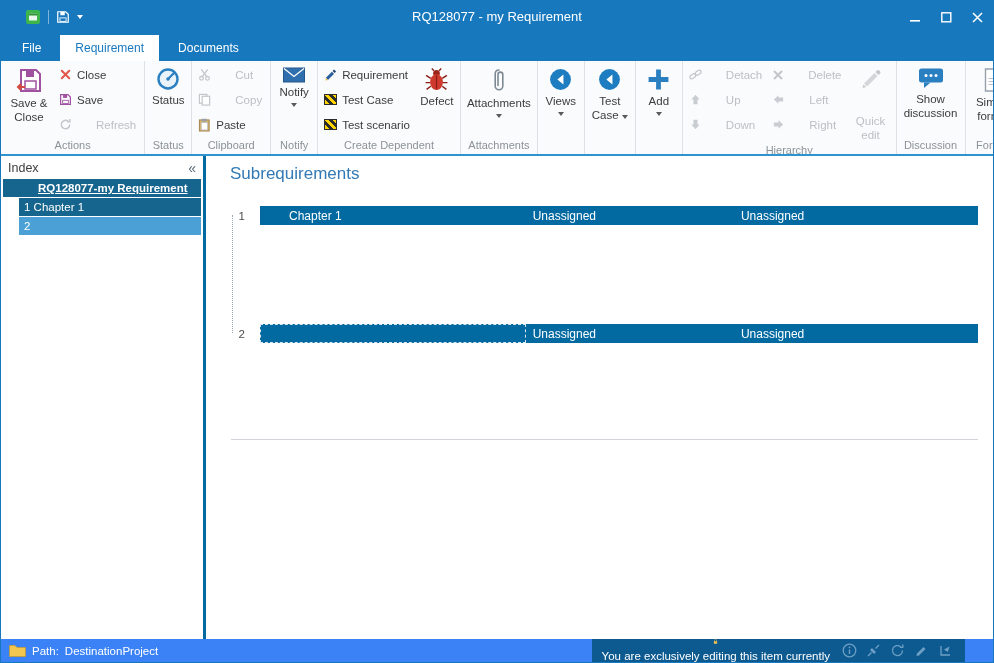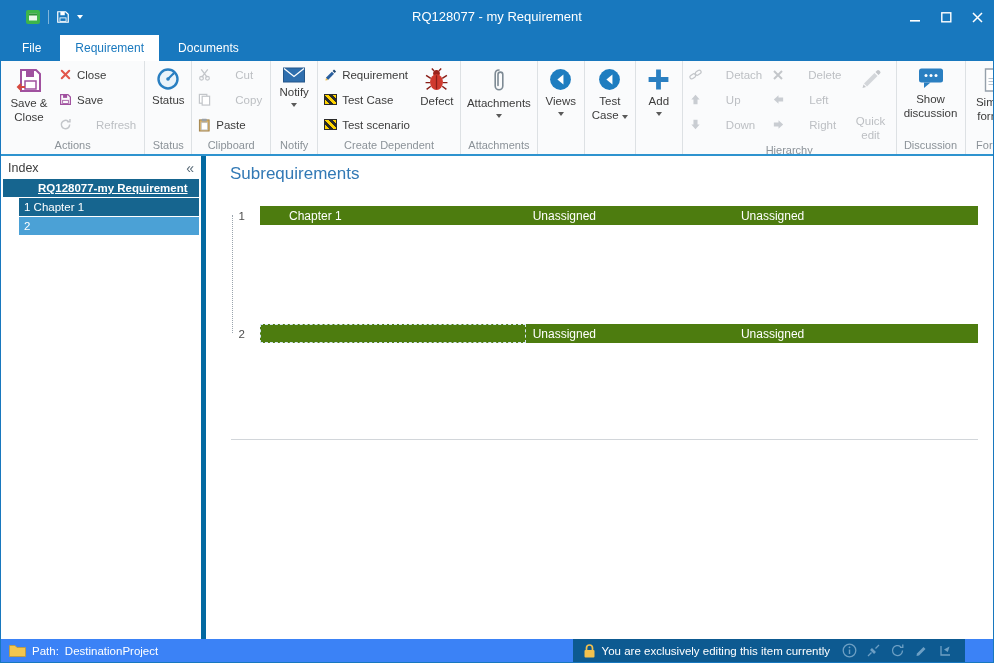--- a/index.html
+++ b/index.html
@@ -29,48 +29,48 @@
   .btn-col{display:flex;flex-direction:column;justify-content:flex-start;}
   .btn-small{display:flex;align-items:center;gap:5px;padding:3px 6px 3px 4px;font-size:11.5px;color:#3c3c3c;height:25px;white-space:nowrap;}
   .disabled{color:#bcbfc3 !important;gap:24px;}
   .caret{width:0;height:0;border-left:3.5px solid transparent;border-right:3.5px solid transparent;border-top:4px solid #5a5a5a;display:inline-block;}
   .caret.white{border-top-color:#fff;}
   .hazard{width:13px;height:11px;background:repeating-linear-gradient(45deg,#ffd400 0 3px,#2b2b2b 3px 6px);border:1px solid #2b2b2b;flex:0 0 auto;}
   .w50{width:52px;}.w44{width:46px;}.w64{width:64px;}
 
   
   .body-area{flex:1;display:flex;min-height:0;background:#fff;}
-  .sidebar{width:205px;flex:0 0 auto;border-right:5px solid #0369a1;display:flex;flex-direction:column;}
+  .sidebar{width:205px;flex:0 0 auto;border-right:3px solid #0369a1;display:flex;flex-direction:column;}
   .sidebar-header{height:23px;display:flex;align-items:center;justify-content:space-between;padding:0 7px;color:#3c3c3c;font-size:12.5px;flex:0 0 auto;}
   .collapse{color:#5a6b78;font-size:14px;line-height:1;}
   .tree{padding:0 2px;}
   .tree-item{height:18px;display:flex;align-items:center;padding-left:5px;color:#fff;font-size:11.5px;margin-bottom:1px;background:#16658f;}
   .tree-item.root{font-weight:bold;text-decoration:underline;padding-left:35px;}
   .tree-item.child{margin-left:16px;}
   .tree-item.selected{margin-left:16px;background:#4ba1d6;}
 
   .main{flex:1;position:relative;padding:6px 15px 0 25px;min-width:0;background:#fff;}
   .main-title{color:#3279b5;font-size:17px;font-weight:400;margin:2px 0 22px -1px;}
   .rows{position:relative;}
   .tree-connector{position:absolute;left:1px;top:9px;height:118px;border-left:1px dotted #9aa4ad;}
   .req-row{display:flex;align-items:center;}
   .req-row + .req-row{margin-top:99px;}
   .row-num{width:14px;flex:0 0 auto;text-align:right;color:#4d4d4d;font-size:11.5px;}
-  .row-bar{flex:1;height:19px;background:#4d7c0f;color:#fff;display:flex;align-items:center;font-size:12px;margin-left:15px;}
+  .row-bar{flex:1;height:19px;background:#0369a1;color:#fff;display:flex;align-items:center;font-size:12px;margin-left:15px;}
   .cell-title{width:37%;padding-left:29px;height:100%;display:flex;align-items:center;}
   .cell{width:29%;padding-left:7px;height:100%;display:flex;align-items:center;}
   .cell-last{width:34%;}
   .cell-title.editing{outline:1px dashed #d6e7f3;outline-offset:-1px;}
   .list-separator{border-top:1px solid #d2d6da;margin-top:96px;}
 
   
   .statusbar{height:23px;background:#3b82f6;display:flex;align-items:center;color:#fff;font-size:11.5px;flex:0 0 auto;}
   .sb-left{display:flex;align-items:center;gap:6px;padding:0 8px;}
   .sb-right{margin-left:auto;height:100%;display:flex;align-items:center;background:#0d5a91;}
-  .sb-lock{display:flex;align-items:center;gap:6px;padding:0 10px;height:100%;}
+  .sb-lock{display:flex;align-items:center;gap:6px;padding:0 10px;height:100%;flex-direction:column;}
   .sb-icons{display:flex;align-items:center;gap:9px;padding:0 12px 0 2px;height:100%;}
   .sb-icons svg{opacity:.55;}
   .sb-corner{width:28px;height:100%;}
 </style>
 </head>
 <body>
 
 <div class="window">
 
   <div class="titlebar">

